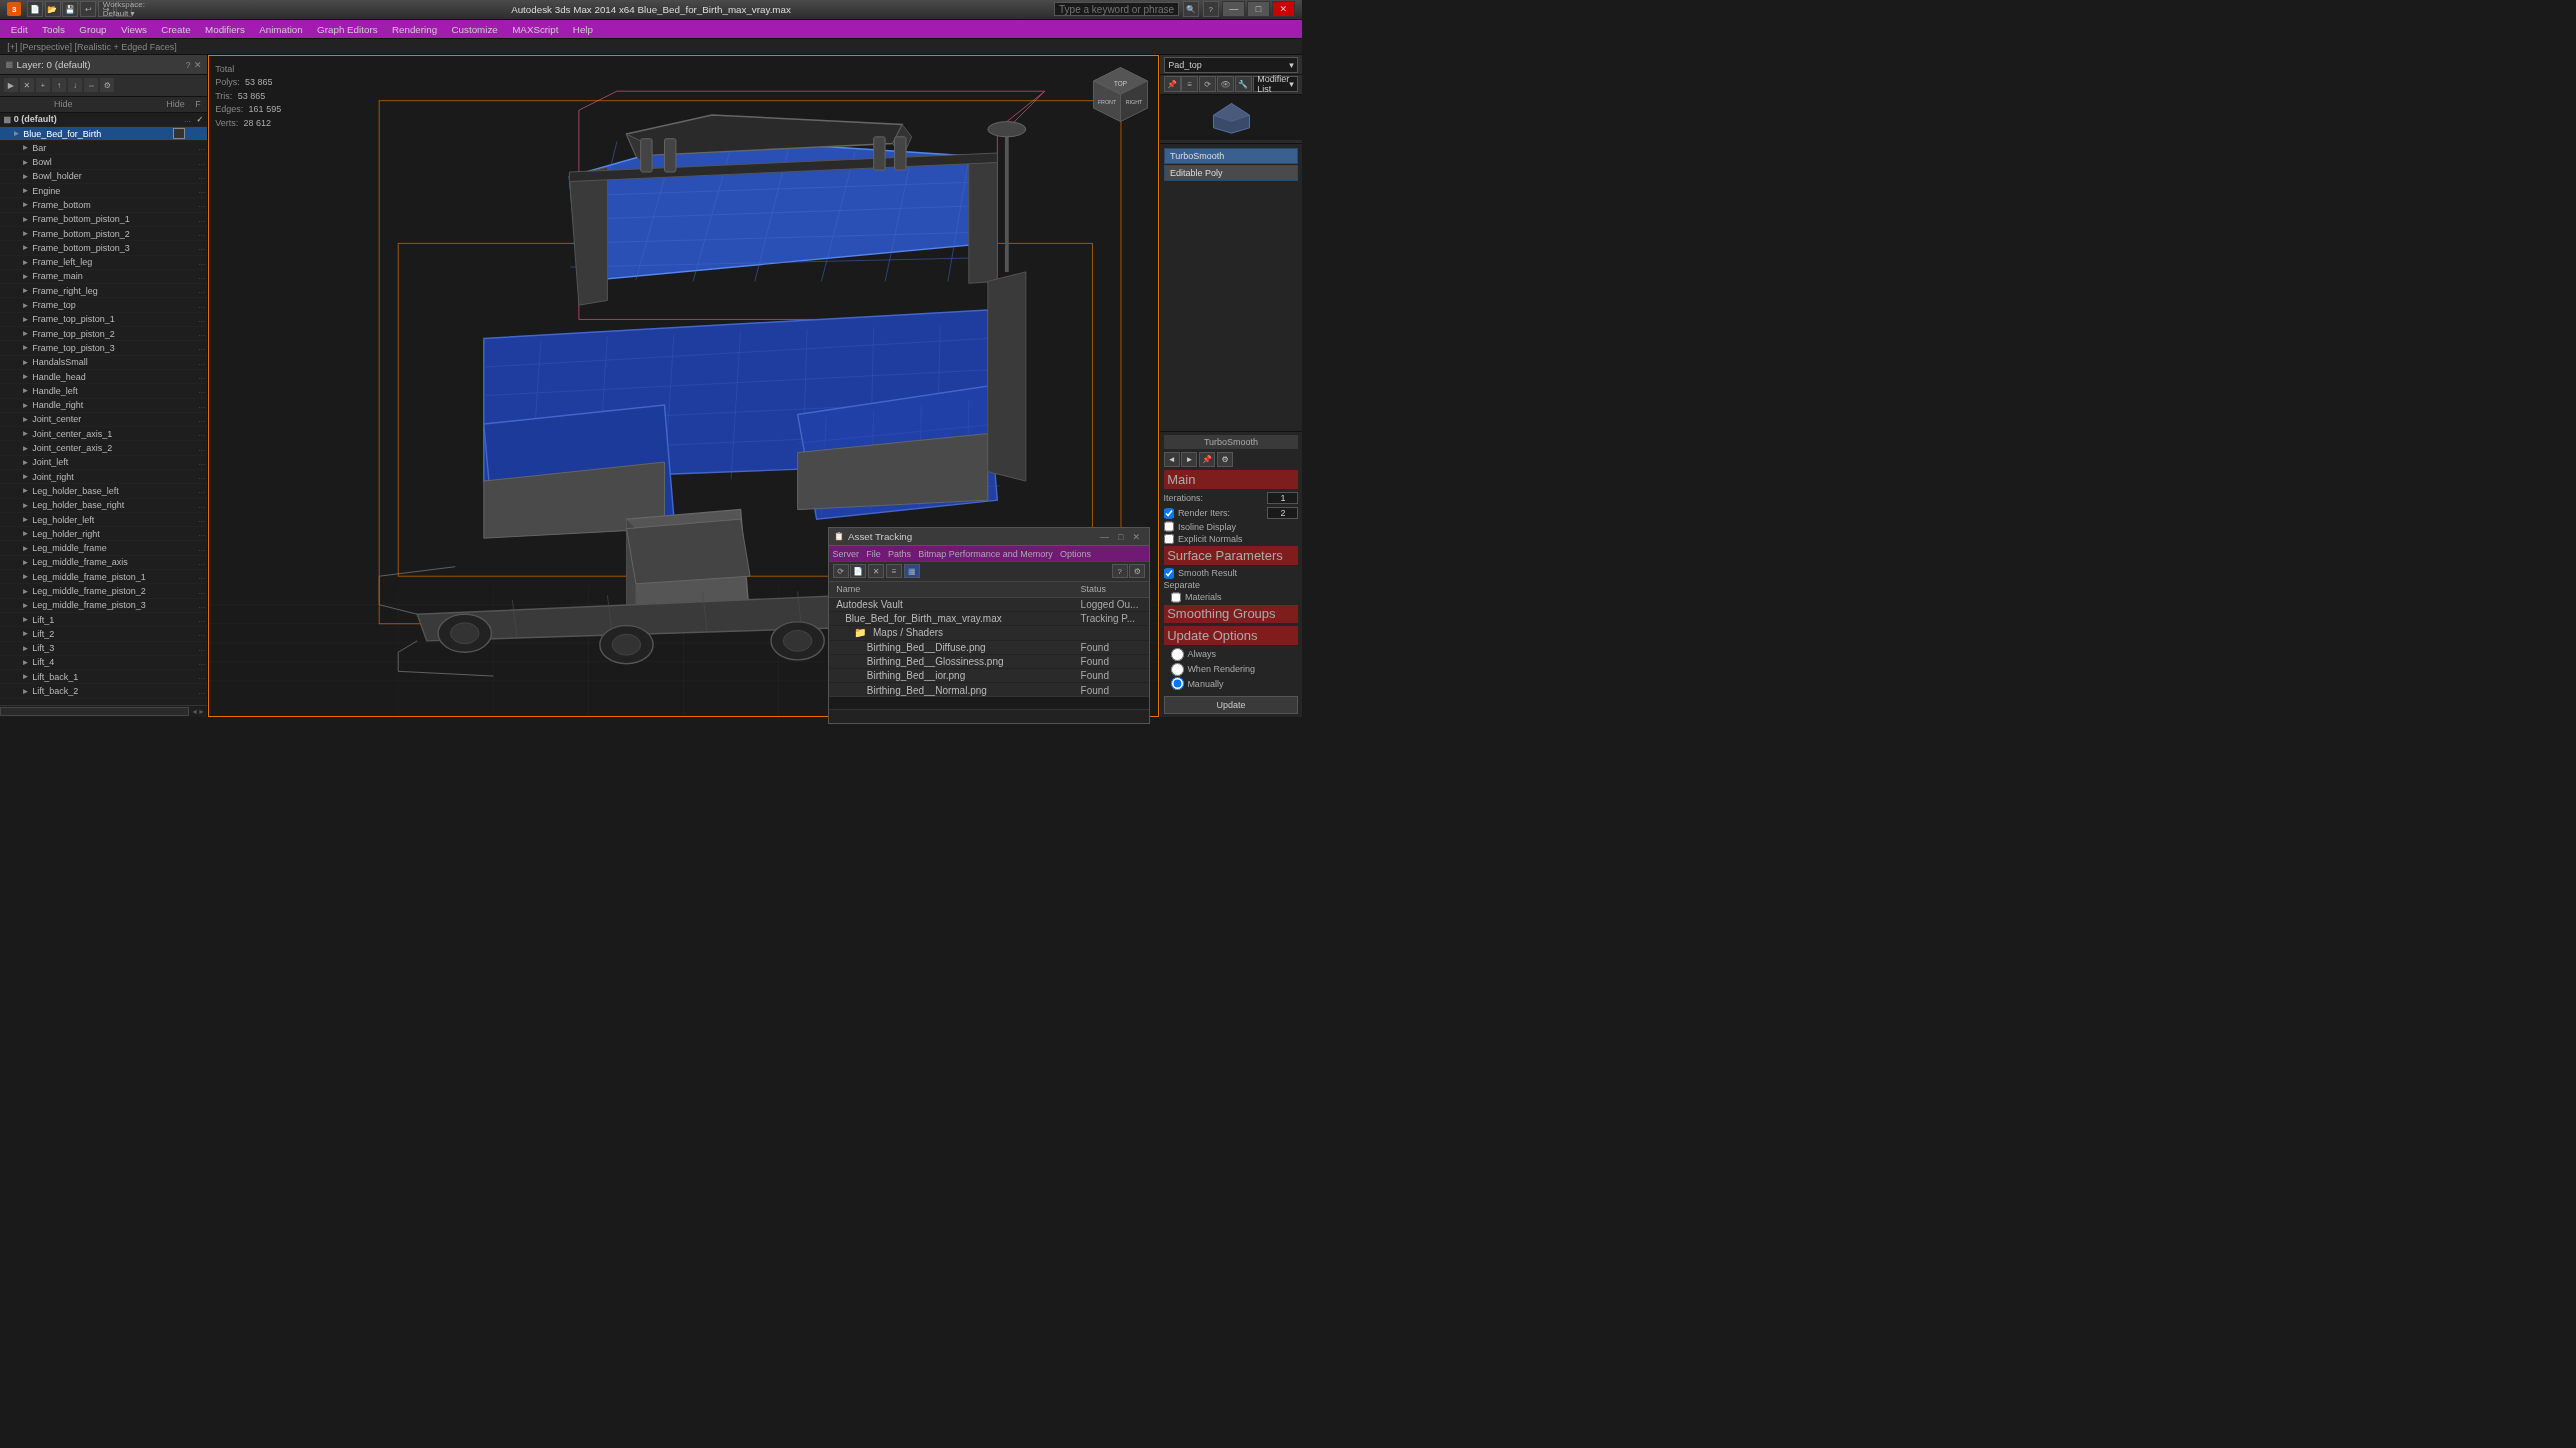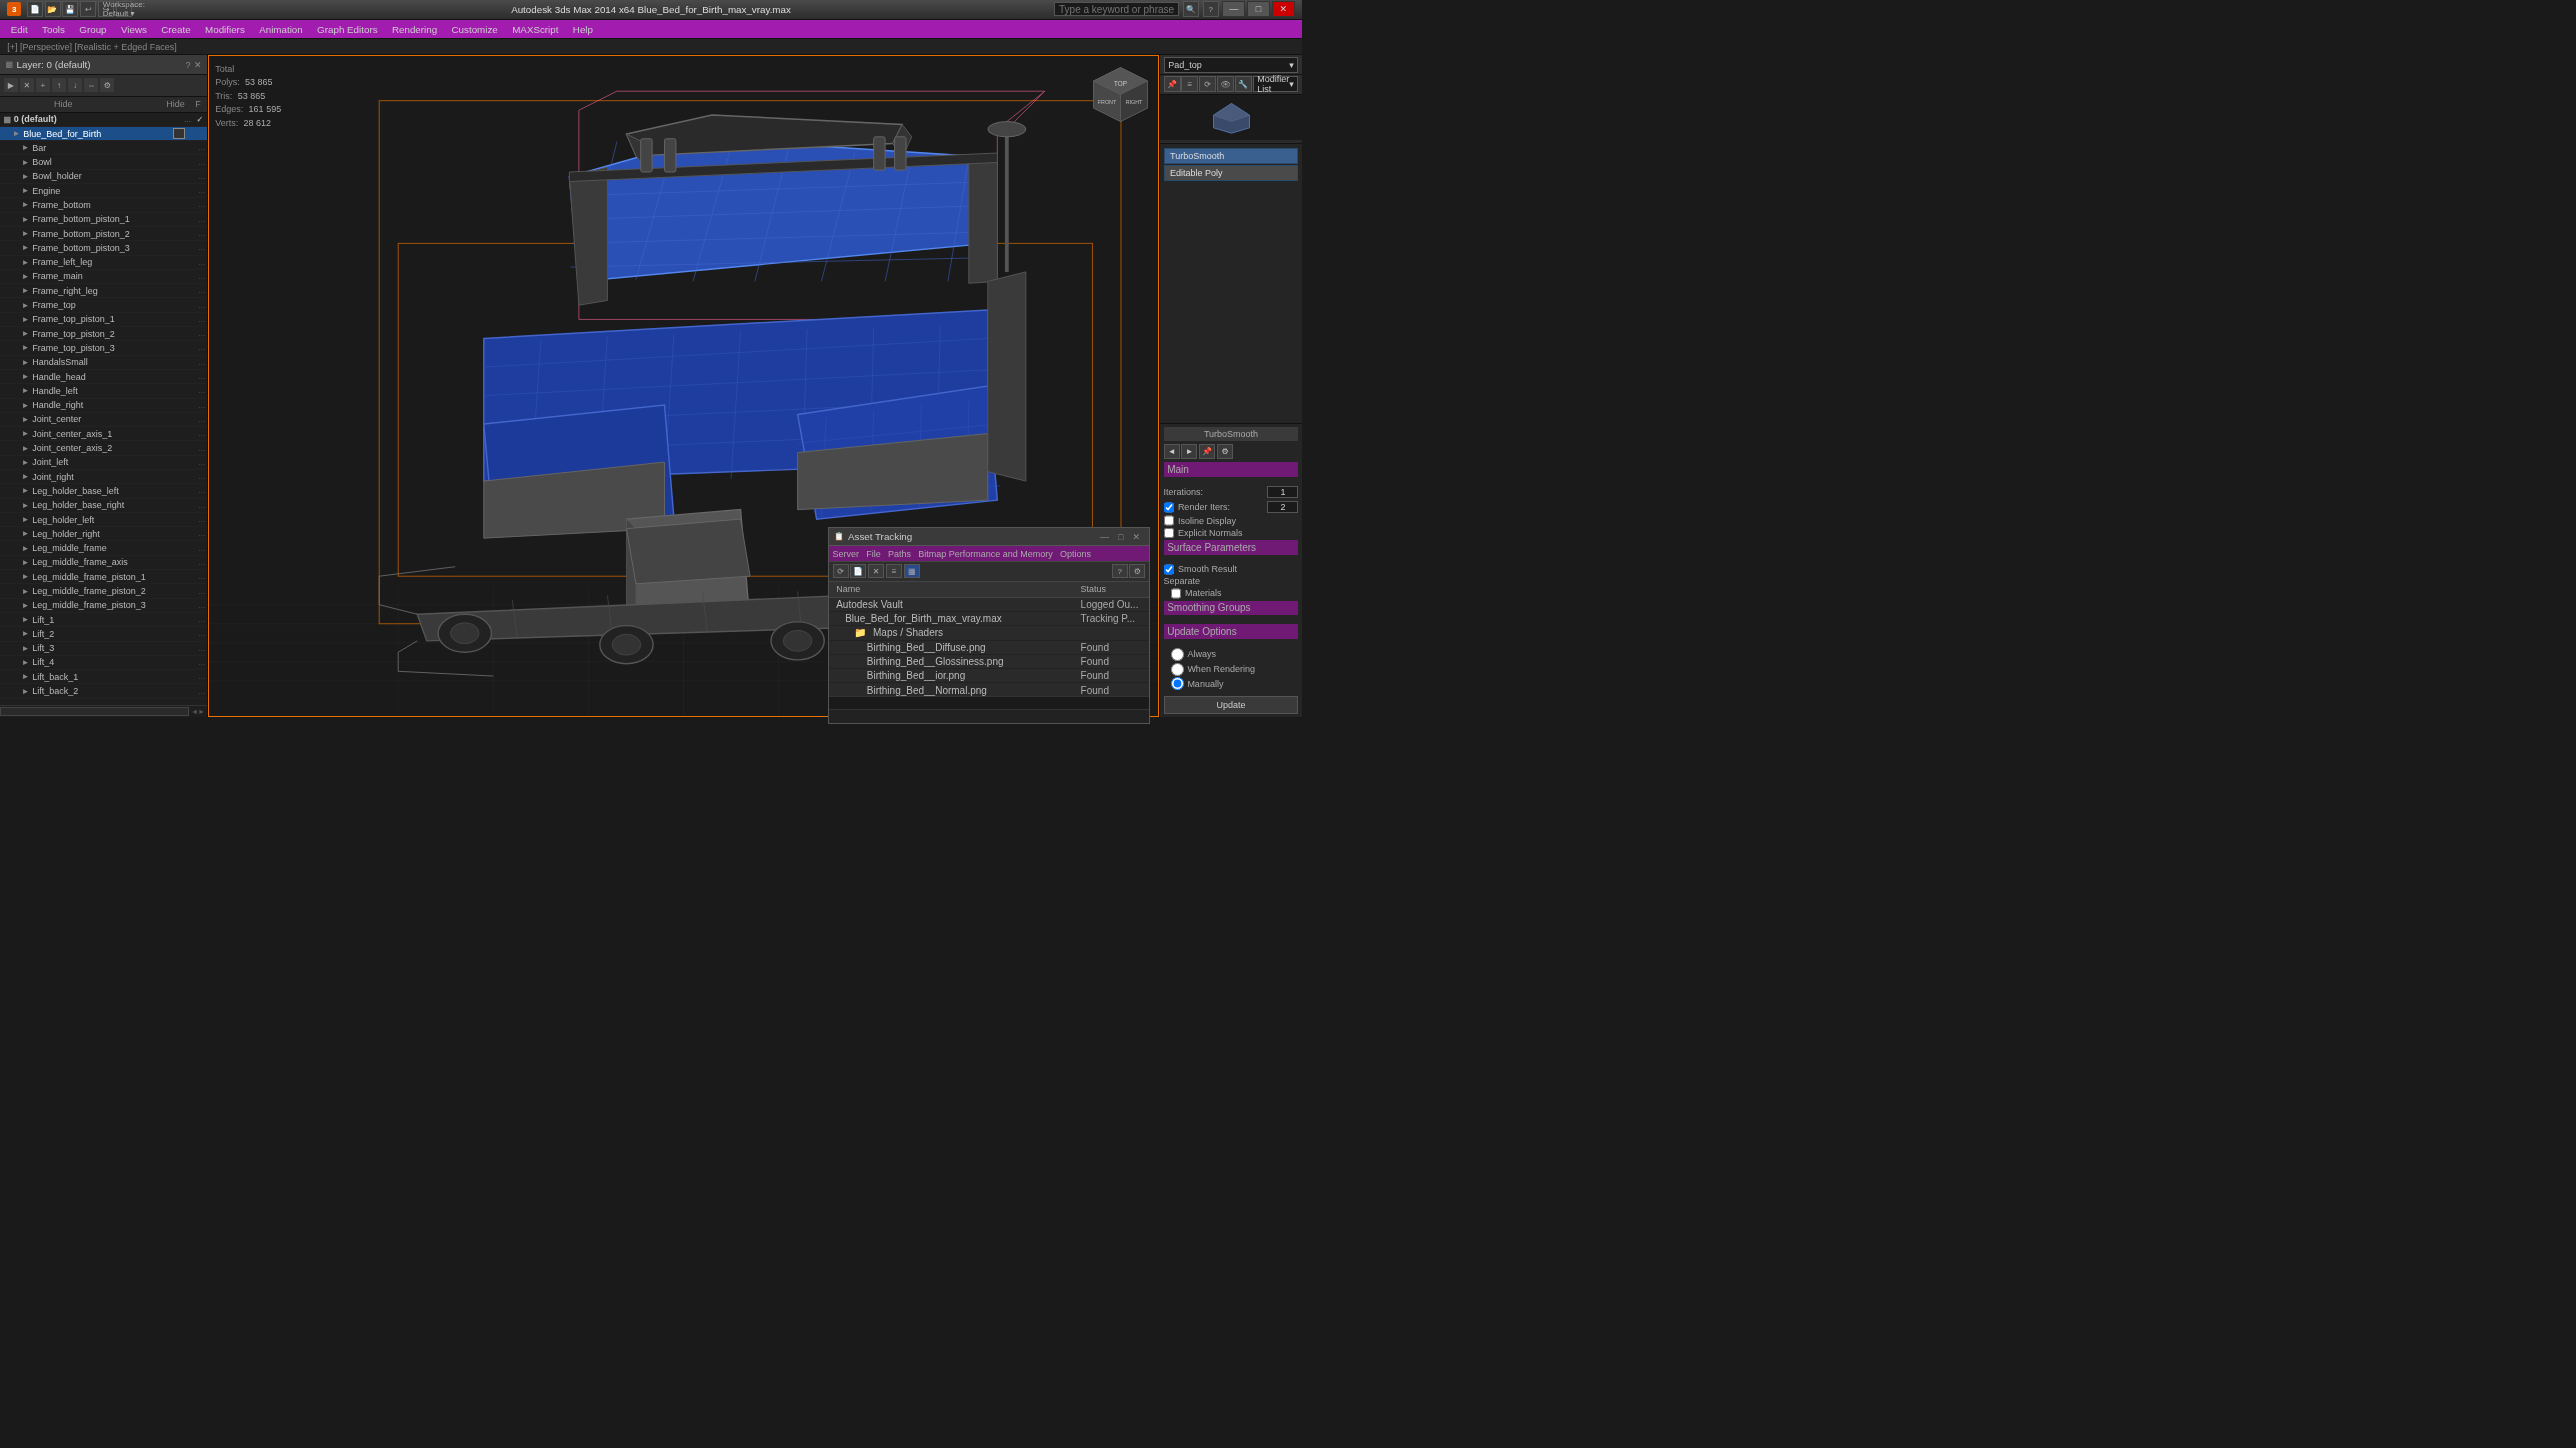--- a/index.html
+++ b/index.html
@@ -223,24 +223,24 @@
       padding: 3.6px;
     }
     .ts-title {
       font-size: 9px; color: #aaa;
       text-align: center;
       background: #3a3a3a;
       padding: 1.8px 0;
       margin-bottom: 3.6px;
     }
     .ts-section-header {
-      font-size: 10px; color: #aaa;
-      background: #701a75;
+      font-size: 13px; color: #aaa;
+      background: #7f1d1d;
       padding: 1.8px 3.6px;
-      margin-bottom: 9px;
+      margin-bottom: 3px;
       cursor: pointer;
     }
     .ts-row {
       display: flex; align-items: center;
       margin-bottom: 2.7px;
       font-size: 9px; color: #aaa; gap: 30px;
     }
     .ts-row label { flex: 1; }
     .ts-input {
       width: 31px; height: 12.5px;

